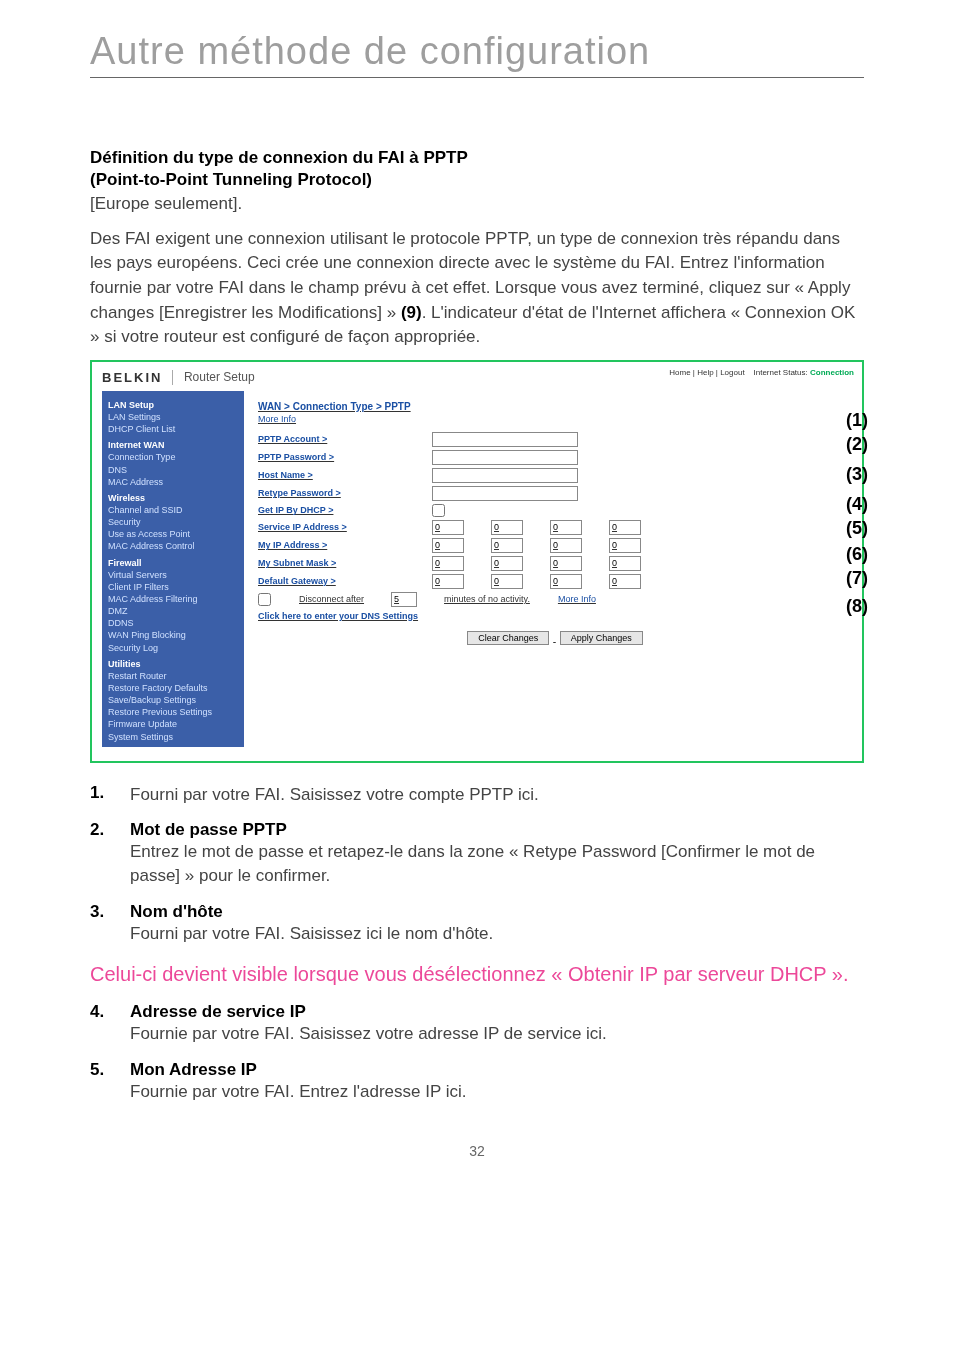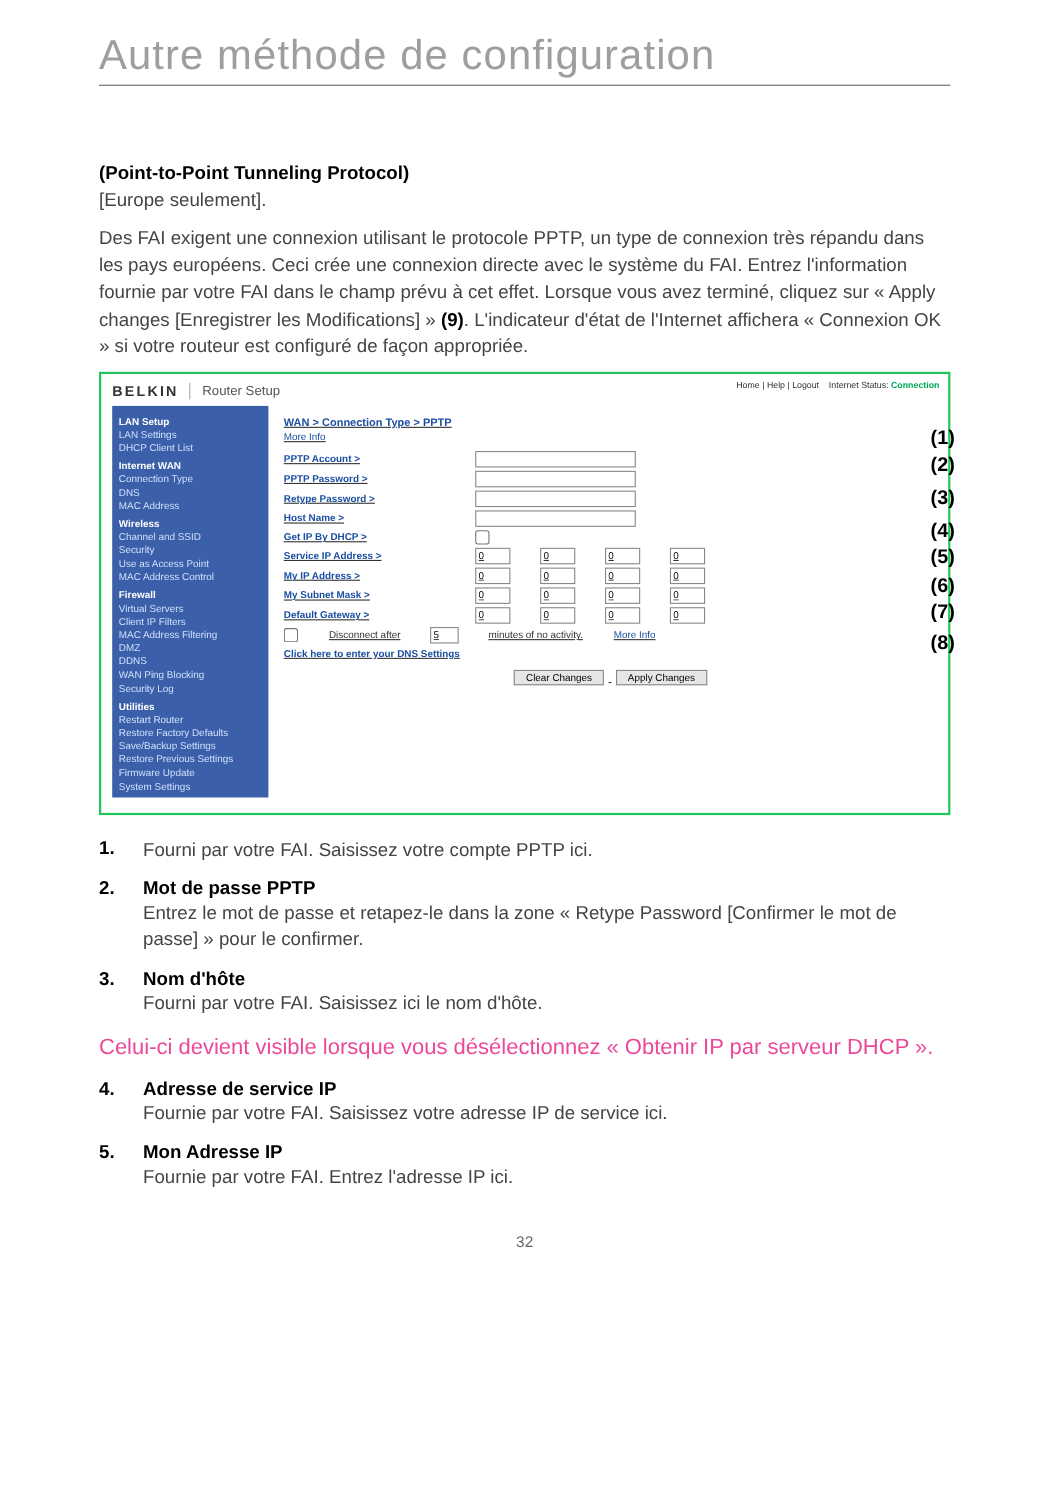--- a/index.html
+++ b/index.html
@@ -201,20 +201,21 @@
     margin-top: 40px;
   }
 </style>
 </head>
 <body>
 
 <div class="page">
   <h1 class="main-title">Autre méthode de configuration</h1>
   <div class="title-underline"></div>
 
+  <p class="section-heading">Définition du type de connexion du FAI à PPTP</p>
   <p class="section-heading">(Point-to-Point Tunneling Protocol)</p>
   <p class="body-text">[Europe seulement].</p>
   <p class="body-text">
     <span>Des FAI exigent une connexion utilisant le protocole PPTP, un type de connexion très répandu dans les pays européens. Ceci crée une connexion directe avec le système du FAI. Entrez l'information fournie par votre FAI dans le champ prévu à cet effet. Lorsque vous avez terminé, cliquez sur « Apply changes [Enregistrer les Modifications] » </span><span class="bold">(9)</span><span>. L'indicateur d'état de l'Internet affichera « Connexion OK » si votre routeur est configuré de façon appropriée.</span>
   </p>
 
   <div class="shot-wrap">
     <div class="shot">
       <div class="main">
         <span class="brand">BELKIN</span>
@@ -264,25 +265,25 @@
 
             <div class="form-row">
               <span class="lab">PPTP Account &gt;</span>
               <input type="text" class="txt-wide" style="">
             </div>
             <div class="form-row">
               <span class="lab">PPTP Password &gt;</span>
               <input type="text" class="txt-wide" style="">
             </div>
             <div class="form-row">
+              <span class="lab">Host Name &gt;</span>
+              <input type="text" class="txt-wide" style="">
+            </div>
+            <div class="form-row">
               <span class="lab">Retype Password &gt;</span>
-              <input type="text" class="txt-wide" style="">
-            </div>
-            <div class="form-row">
-              <span class="lab">Host Name &gt;</span>
               <input type="text" class="txt-wide" style="">
             </div>
             <div class="form-row">
               <span class="lab">Get IP By DHCP &gt;</span>
               <input type="checkbox" class="chk" style="">
             </div>
             <div class="form-row">
               <span class="lab">Service IP Address &gt;</span>
               <input type="text" class="ipbox" value="0" style="">
               <input type="text" class="ipbox" value="0" style="">

